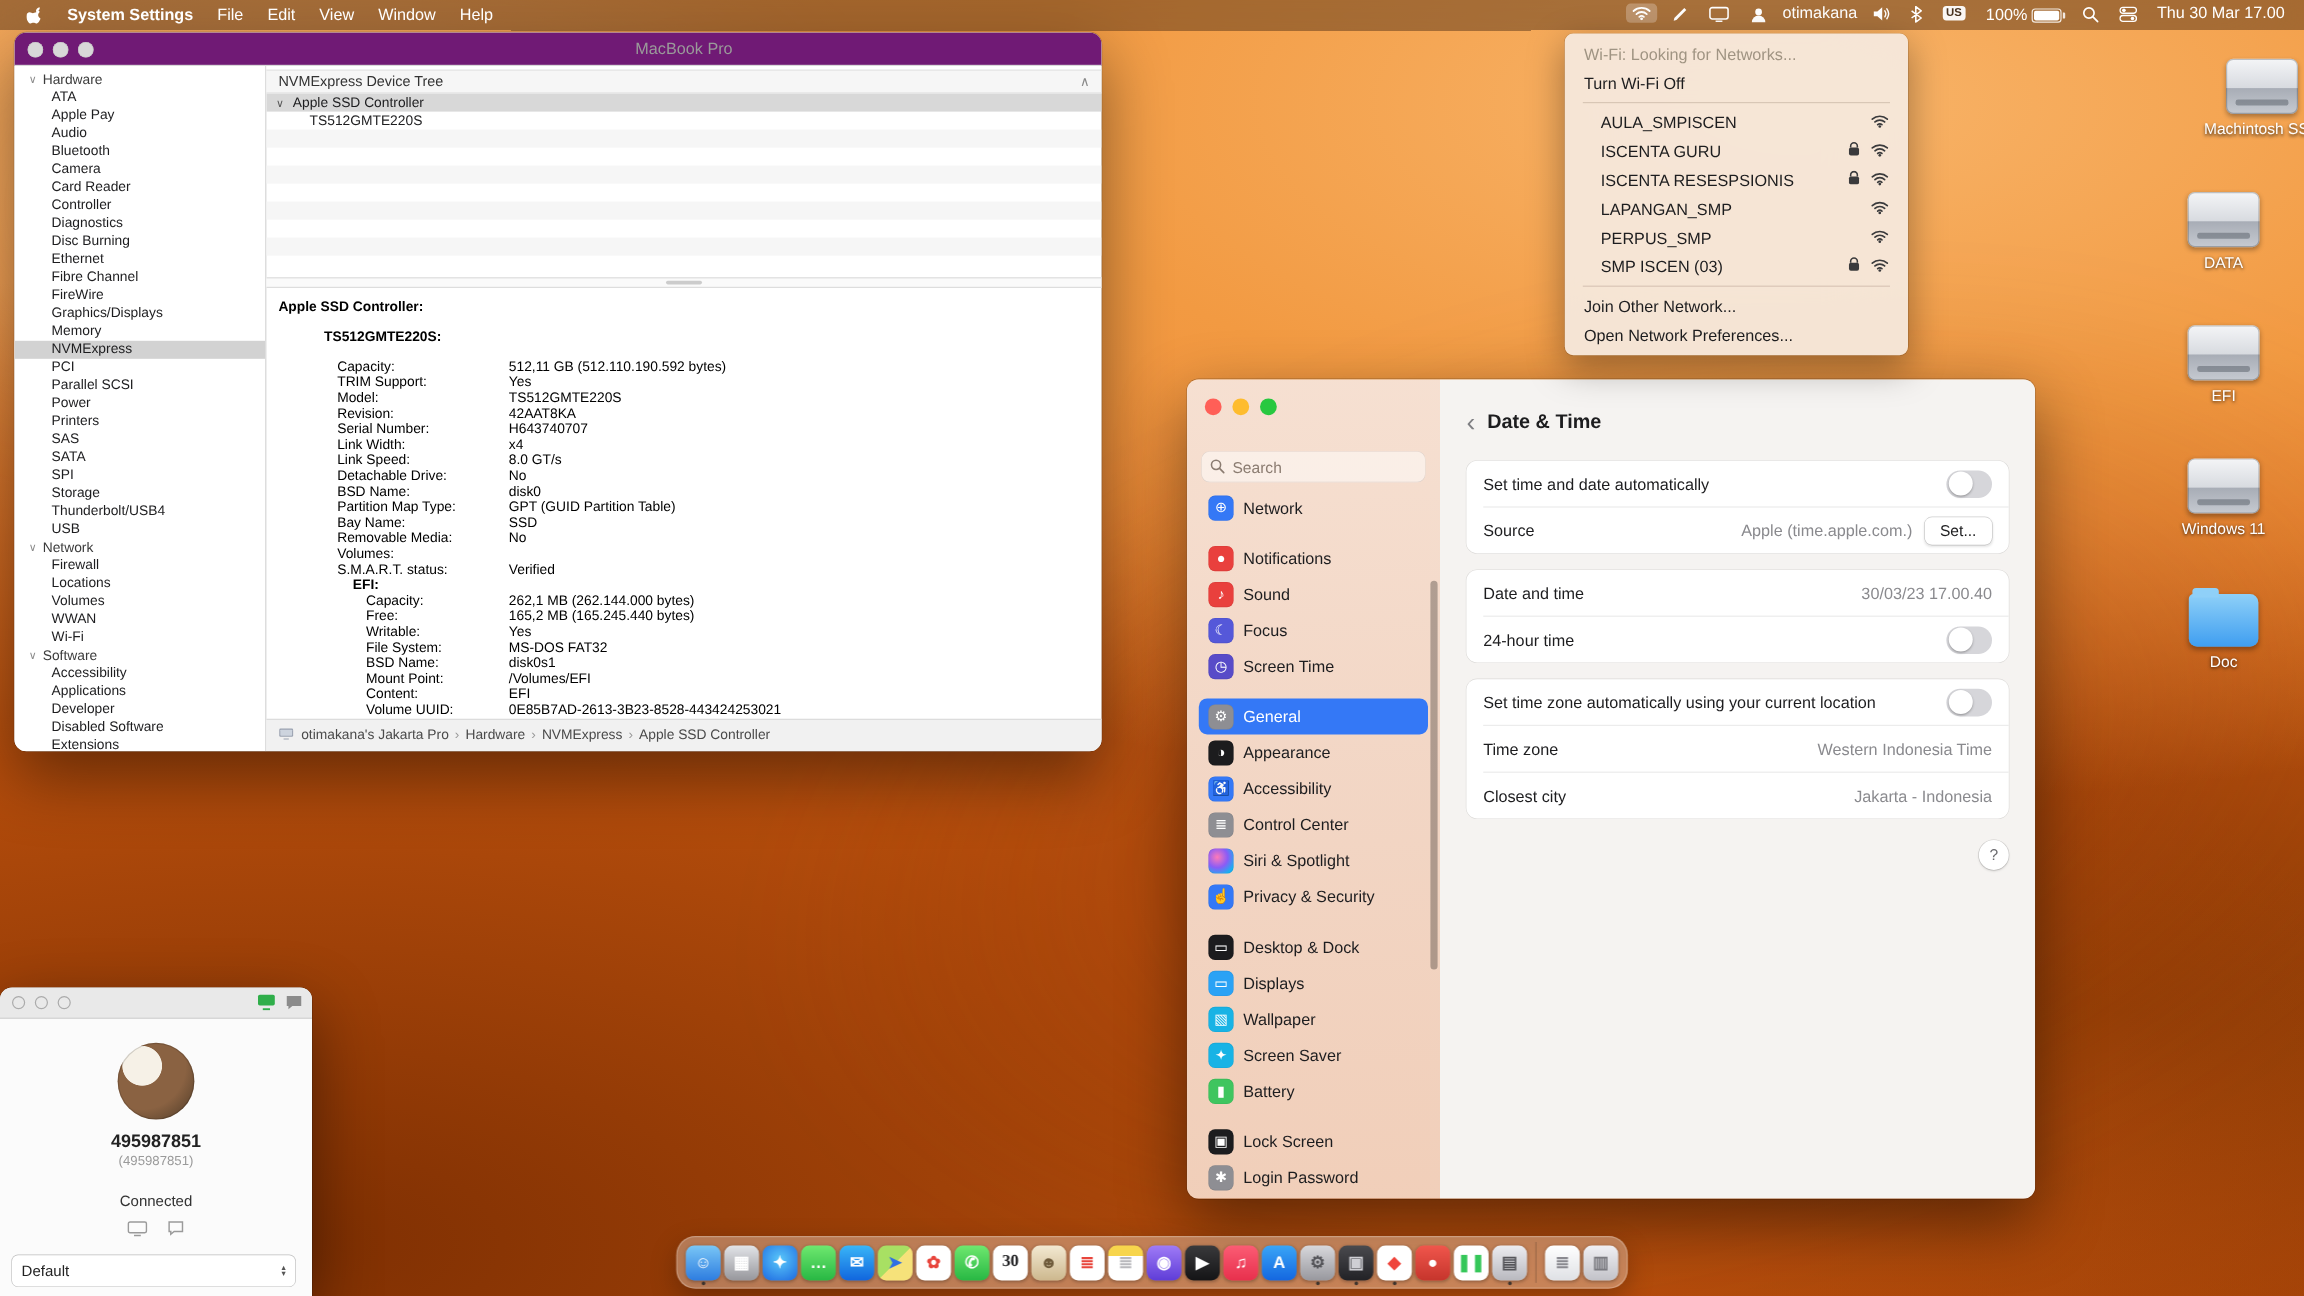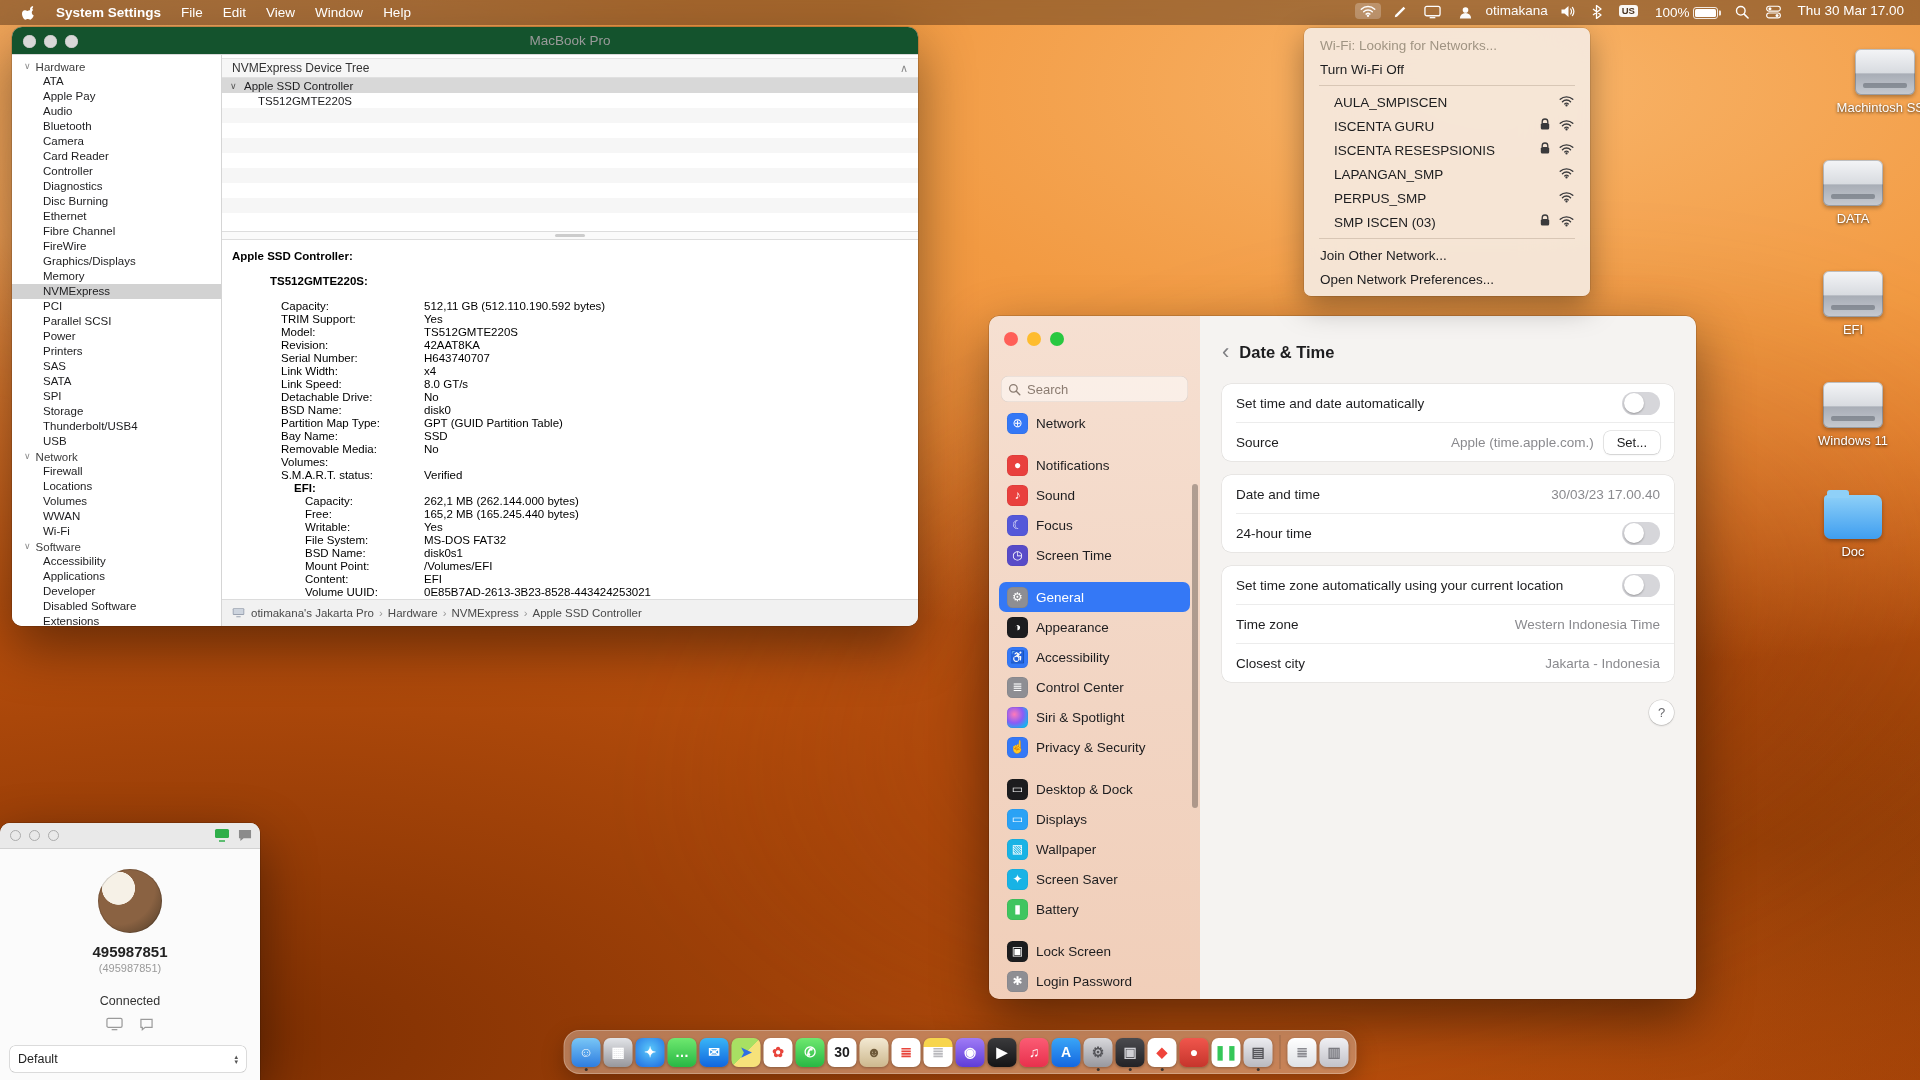--- a/index.html
+++ b/index.html
@@ -31,21 +31,21 @@
   .battery{width:25px;height:12px;border:1px solid rgba(255,255,255,.85);border-radius:3px;position:relative;display:inline-block;margin-left:4px;}
   .battery-fill{position:absolute;left:1px;top:1px;bottom:1px;right:1px;background:#fff;border-radius:1.5px;}
   .battery-nub{position:absolute;right:-3.5px;top:50%;transform:translateY(-50%);width:2px;height:5px;background:rgba(255,255,255,.85);border-radius:0 1px 1px 0;}
   .mb-clock{padding:0 4px;white-space:nowrap;}
 
   
   .window{position:absolute;box-shadow:0 20px 55px rgba(0,0,0,.45), 0 0 0 0.5px rgba(0,0,0,.25);}
 
   
   #si{left:12px;top:27px;width:906px;height:599px;border-radius:10px;overflow:hidden;background:#fff;z-index:10;}
-  #si-titlebar{height:28px;background:#14532d;border-bottom:1px solid #d9d9d9;position:relative;}
+  #si-titlebar{height:28px;background:#701a75;border-bottom:1px solid #d9d9d9;position:relative;}
   .tl-inactive{position:absolute;left:11px;top:7.5px;display:flex;gap:8px;}
   .tl-inactive span{width:13px;height:13px;border-radius:50%;background:#d8d8d8;box-shadow:inset 0 0 0 0.5px #c4c4c4;}
   #si-title{position:absolute;left:210px;right:0;top:0;height:28px;line-height:28px;text-align:center;font-size:13.5px;color:#9a9a9a;}
   #si-body{display:flex;height:571px;}
   #si-sidebar{width:210px;border-right:1px solid #d5d5d5;background:#fff;padding-top:4px;overflow:hidden;flex:none;}
   .si-sec{height:15px;display:flex;align-items:center;gap:5px;padding-left:12px;font-size:11.5px;color:#3c3c3c;}
   .si-chev{font-size:9px;color:#8a8a8a;line-height:1;}
   .si-item{height:15px;line-height:15px;padding-left:31px;font-size:11.5px;color:#1d1d1f;white-space:nowrap;}
   .si-item.sel{background:#d2d2d2;}
   #si-main{flex:1;display:flex;flex-direction:column;min-width:0;}
@@ -735,21 +735,21 @@
     </div>
     <div class="dock-item" style="background: linear-gradient(135deg, rgb(168, 224, 99) 50%, rgb(246, 226, 122) 50%);">
       <span class="dock-glyph" style="color: rgb(47, 111, 228);">➤</span>
     </div>
     <div class="dock-item" style="background: rgb(255, 255, 255);">
       <span class="dock-glyph" style="color: rgb(232, 69, 60);">✿</span>
     </div>
     <div class="dock-item" style="background: linear-gradient(rgb(110, 232, 111), rgb(40, 184, 68));">
       <span class="dock-glyph" style="color: rgb(255, 255, 255);">✆</span>
     </div>
-    <div class="dock-item" style="background: rgb(255, 255, 255);">
+    <div class="dock-item" style="background: rgb(255, 255, 255); font-family: Liberation Serif, serif;">
       <span class="dock-glyph" style="color: rgb(29, 29, 31);">30</span>
     </div>
     <div class="dock-item" style="background: linear-gradient(rgb(243, 233, 210), rgb(205, 184, 142));">
       <span class="dock-glyph" style="color: rgb(110, 90, 58);">☻</span>
     </div>
     <div class="dock-item" style="background: rgb(255, 255, 255);">
       <span class="dock-glyph" style="color: rgb(232, 69, 60);">≣</span>
     </div>
     <div class="dock-item" style="background: linear-gradient(rgb(247, 213, 76) 30%, rgb(255, 255, 255) 30%);">
       <span class="dock-glyph" style="color: rgb(185, 185, 189);">≣</span>

